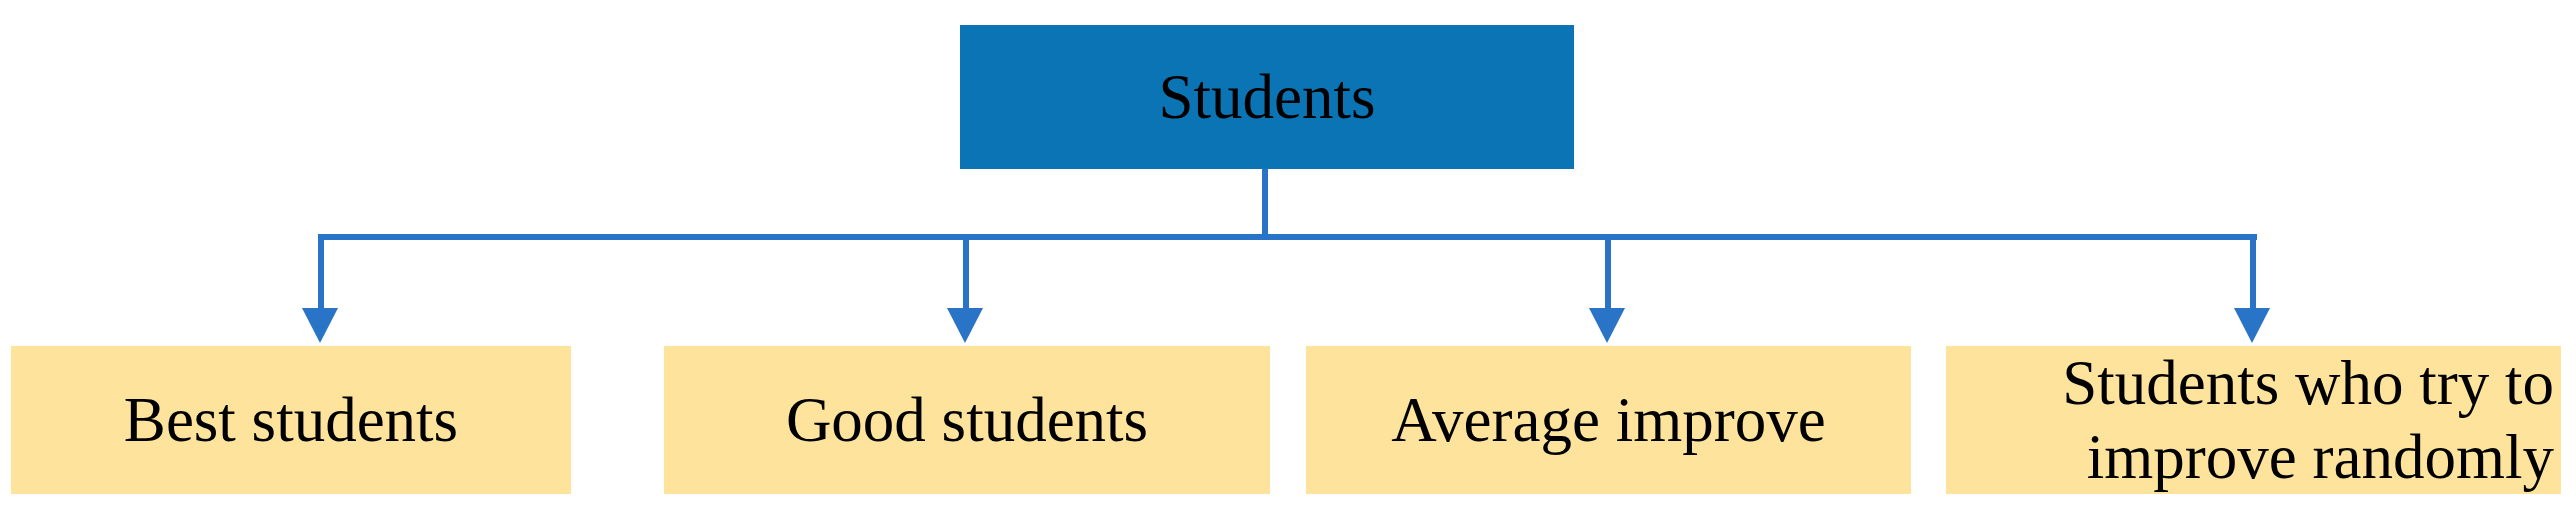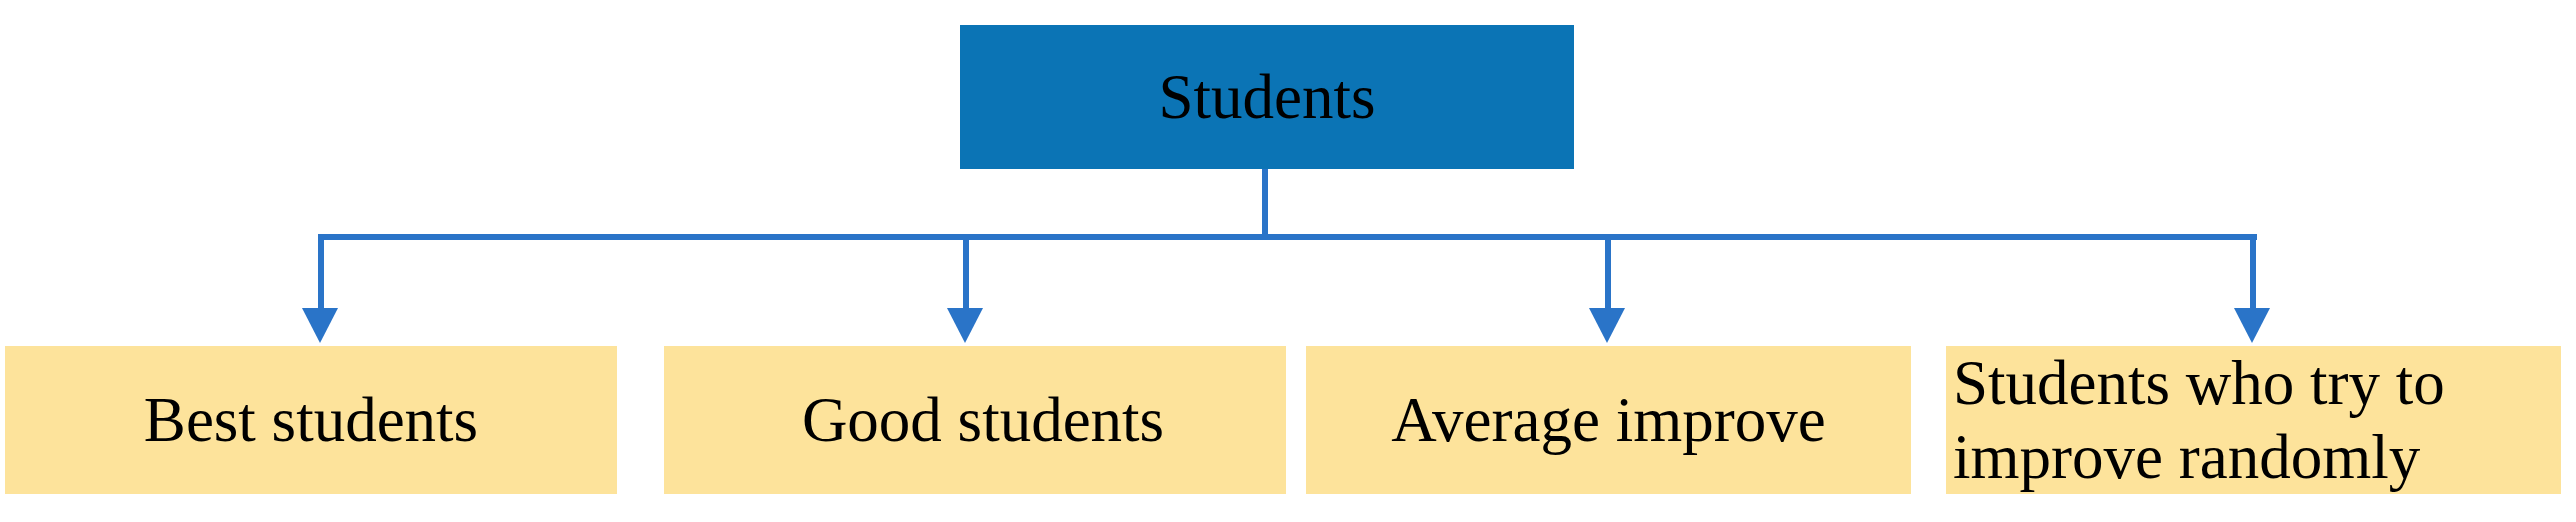--- a/index.html
+++ b/index.html
@@ -14,33 +14,33 @@
     position:relative;
     width:2576px;height:522px;
     background:var(--background);
     font-family:"Liberation Serif","DejaVu Serif",serif;
     color:var(--text);
     overflow:hidden;
   }
   .node{
     position:absolute;
     display:flex;align-items:center;justify-content:center;
-    text-align:left;
+    text-align:right;
     font-size:63px;line-height:1.18;
   }
   .node.root{
     left:960px;top:25px;width:614px;height:144px;
     background:var(--root-fill);
   }
   .node.leaf{
     top:346px;height:148px;
     background:var(--child-fill);
   }
-  .leaf-1{left:5px;width:612px;}
-  .leaf-2{left:664px;width:606px;padding-left:16px;}
+  .leaf-1{left:11px;width:560px;}
+  .leaf-2{left:664px;width:606px;}
   .leaf-3{left:1306px;width:605px;}
   .leaf-4{left:1946px;width:615px;padding:0 7px;box-sizing:border-box;}
   .stem{
     position:absolute;
     width:6.2px;background:var(--connector);
   }
   .root-stem{left:1262px;top:169px;height:69px;}
   .drop{top:234px;height:76px;}
   .drop-1{left:318px;}
   .drop-2{left:963px;}

